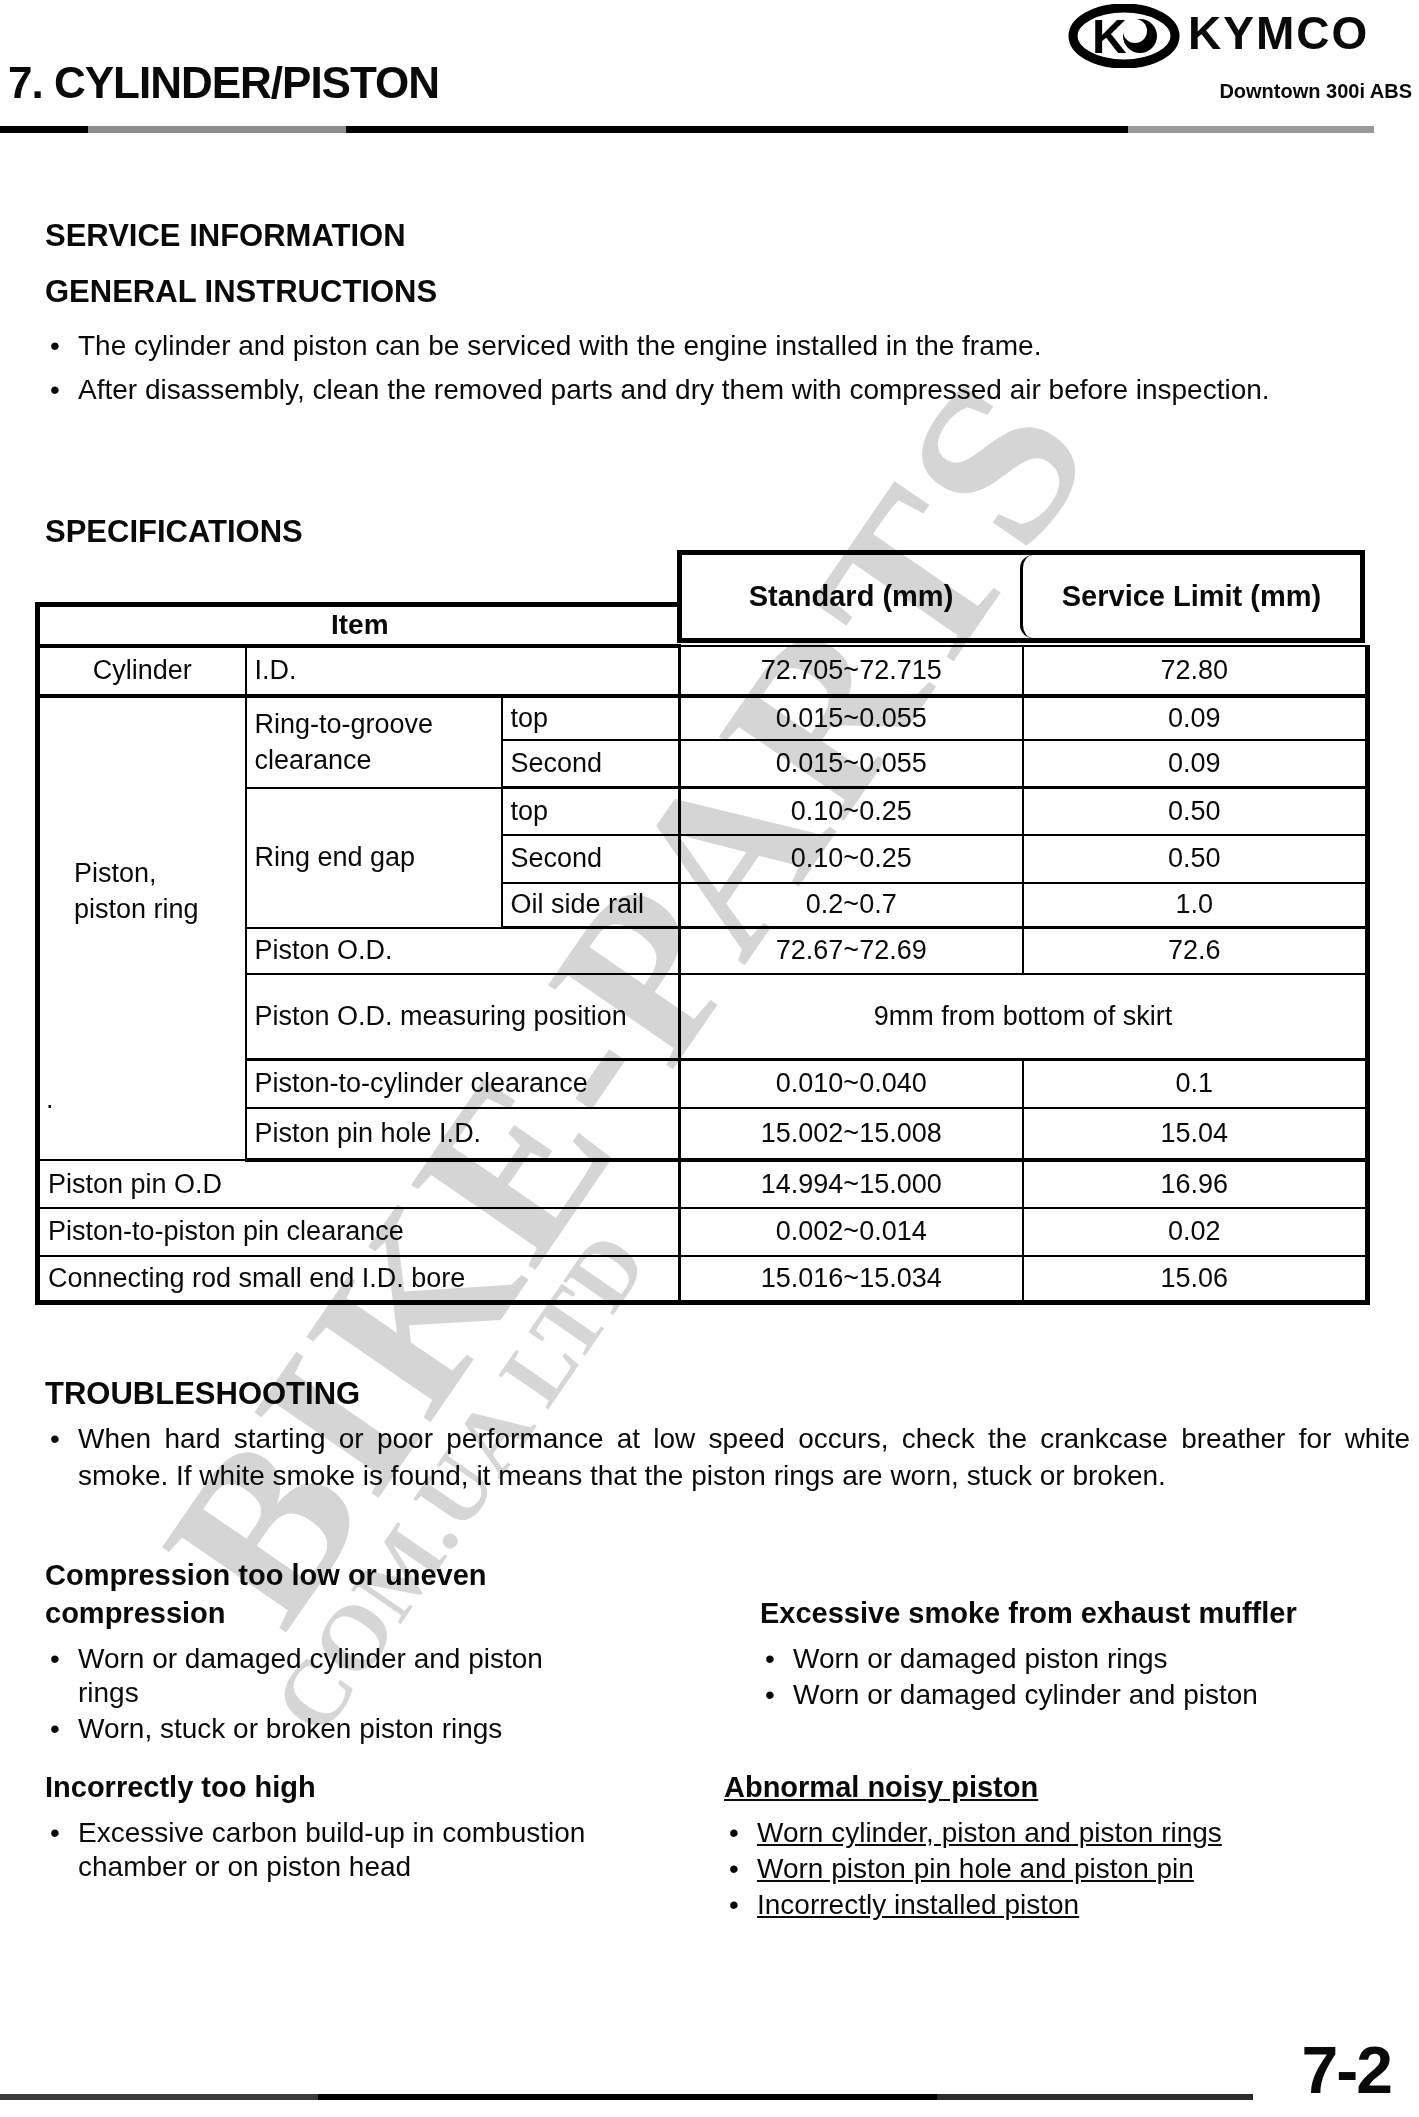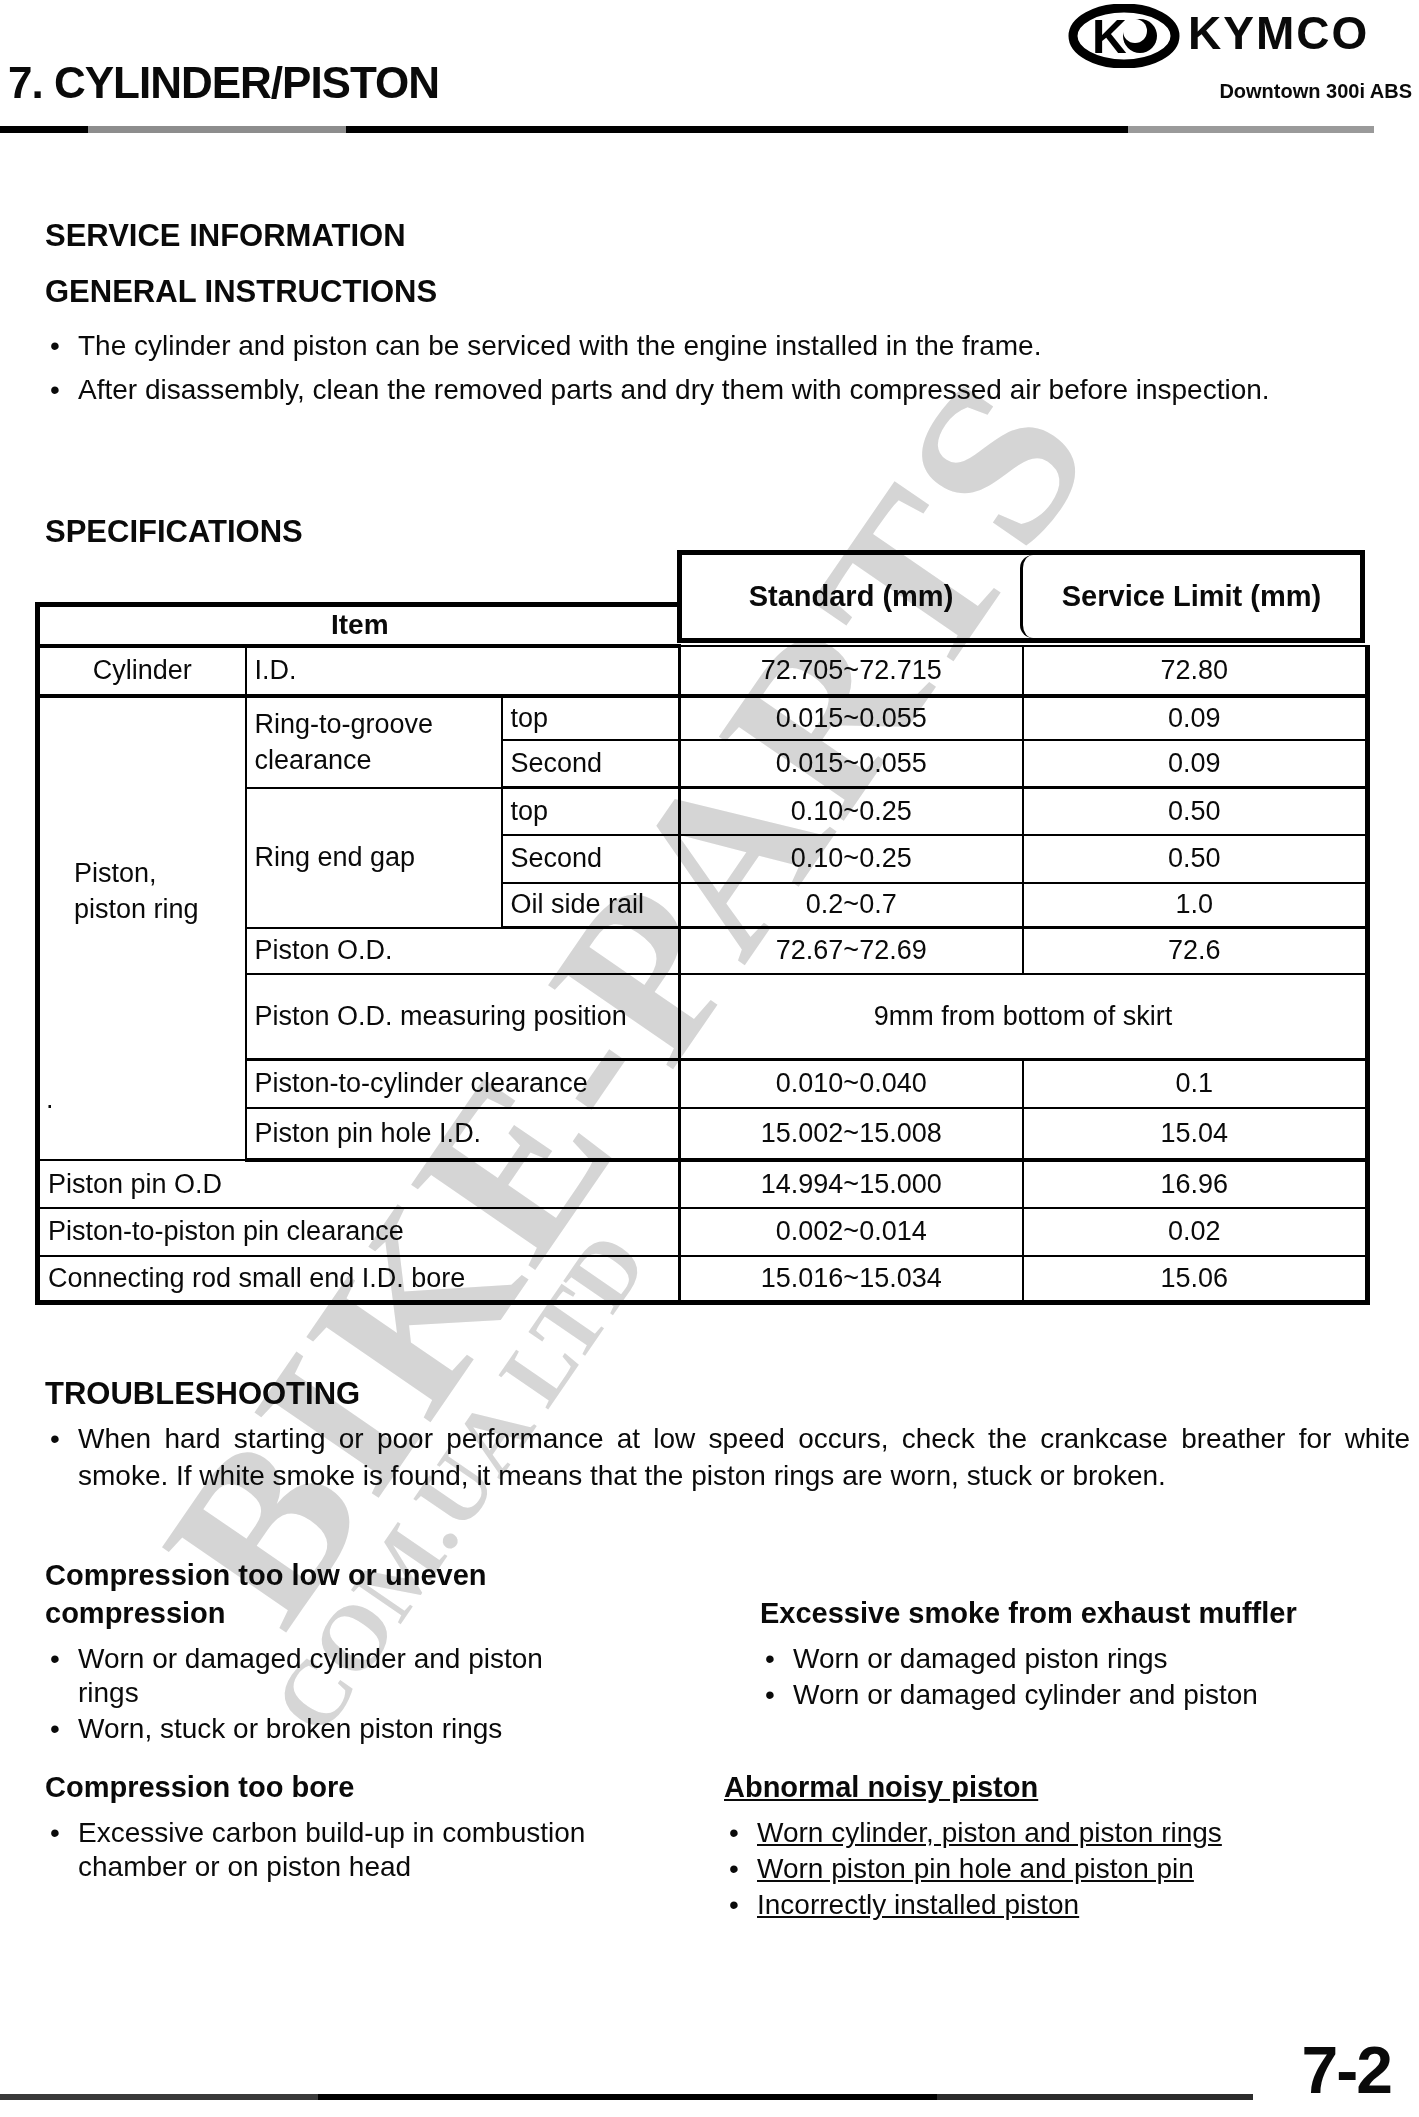--- a/index.html
+++ b/index.html
@@ -228,21 +228,21 @@
 
     <div class="ts-sec s2">
       <div class="t">Excessive smoke from exhaust muffler</div>
       <ul class="blist">
         <li>Worn or damaged piston rings</li>
         <li>Worn or damaged cylinder and piston</li>
       </ul>
     </div>
 
     <div class="ts-sec s3">
-      <div class="t">Compression too bore</div>
+      <div class="t">Incorrectly too high</div>
       <ul class="blist">
         <li>Excessive carbon build-up in combustion chamber or on piston head</li>
       </ul>
     </div>
 
     <div class="ts-sec s4">
       <div class="t">Abnormal noisy piston</div>
       <ul class="blist">
         <li>Worn cylinder, piston and piston rings</li>
         <li>Worn piston pin hole and piston pin</li>

